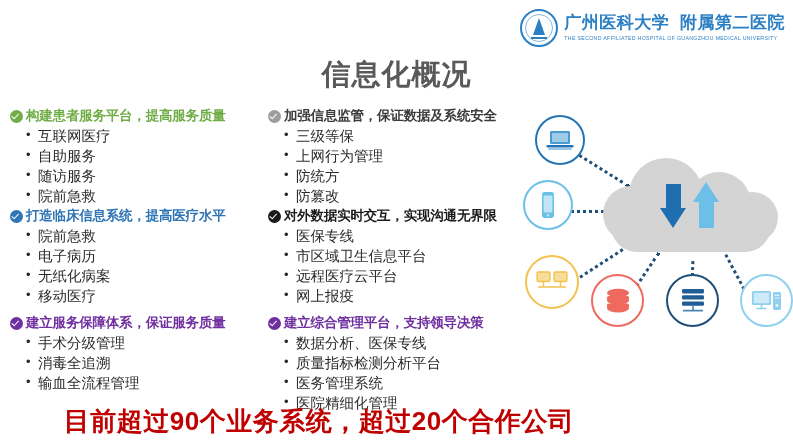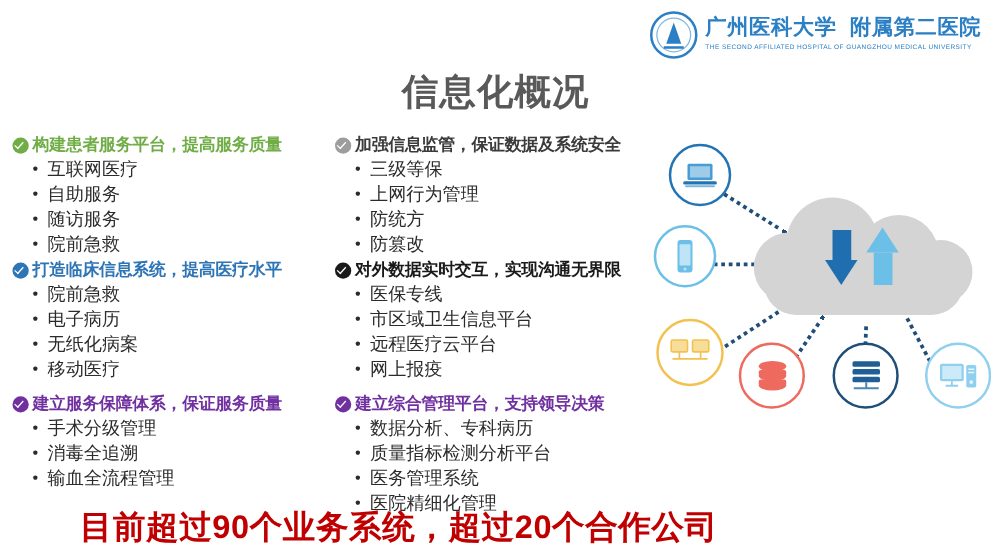--- a/index.html
+++ b/index.html
@@ -330,21 +330,21 @@
           <li>网上报疫</li>
         </ul>
       </div>
 
       <div class="group" style="top:207px;">
         <div class="group-head">
           <span class="check-icon" style="background:#7030a0;"></span>
           <span class="group-title" style="color:#7030a0;">建立综合管理平台，支持领导决策</span>
         </div>
         <ul class="bullets">
-          <li>数据分析、专科病历</li>
+          <li>数据分析、医保专线</li>
           <li>质量指标检测分析平台</li>
           <li>医务管理系统</li>
           <li>医院精细化管理</li>
         </ul>
       </div>
 
     </div>
   </div>
 
   <div class="diagram">

